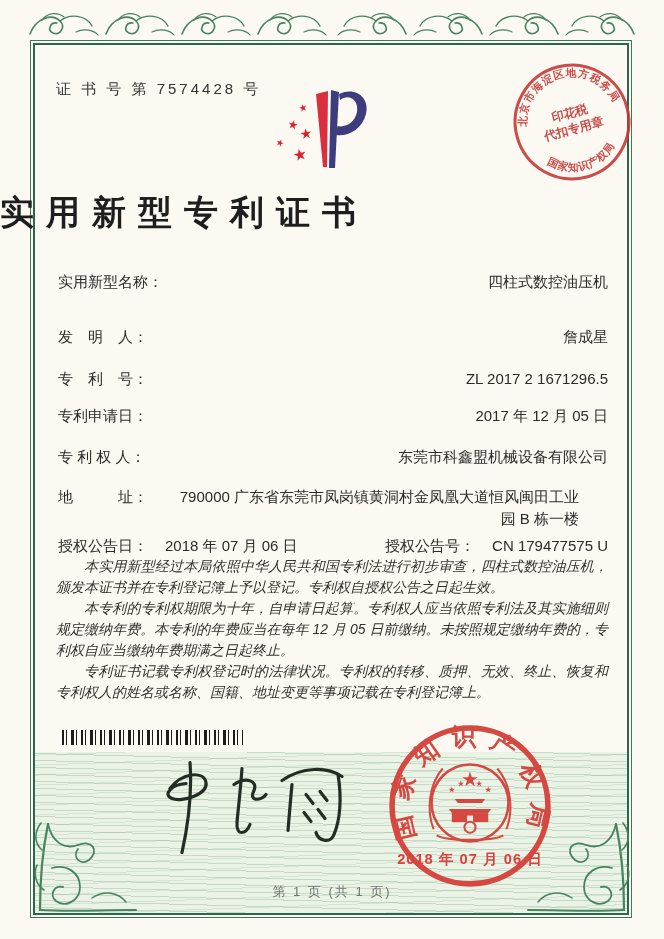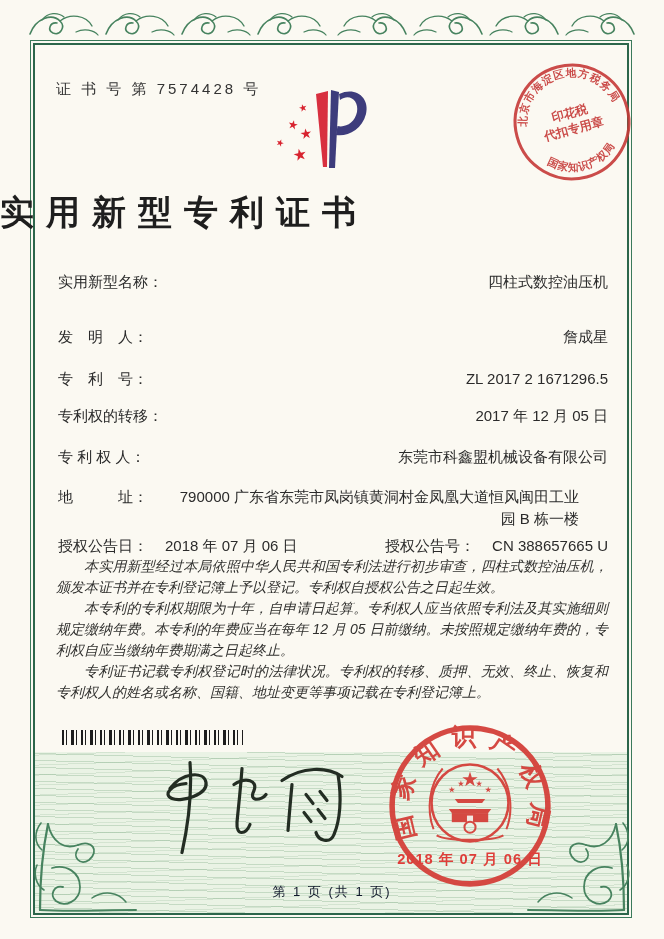--- a/index.html
+++ b/index.html
@@ -60,21 +60,21 @@
       #1d1d1d 4px 5px, rgba(0,0,0,0) 5px 9px,
       #1d1d1d 9px 12px, rgba(0,0,0,0) 12px 14px,
       #1d1d1d 14px 15px, rgba(0,0,0,0) 15px 19px);
   }
   .signer { position:absolute; left:88px; top:786px; z-index:10; font-size:16px; letter-spacing:3px; color:#222; }
   .signer div { margin-bottom:12px; }
   .signature { position:absolute; left:142px; top:748px; width:220px; height:115px; z-index:11; }
   .seal-main { position:absolute; left:384px; top:720px; width:172px; height:176px; z-index:12; opacity:.95; }
   .footer {
     position:absolute; left:0; right:0; top:883px; z-index:10;
-    text-align:center; font-size:13px; letter-spacing:2px; color:#0f172a;
+    text-align:center; font-size:13px; letter-spacing:2px; color:#737373;
   }
   .green-stroke { stroke:#47835f; fill:none; stroke-linecap:round; }
 </style>
 </head>
 <body>
 
 <div class="page">
 
   <svg width="0" height="0" style="position:absolute" aria-hidden="true">
     <defs>
@@ -164,39 +164,39 @@
     </div>
     <div class="frow row-inv">
       <span class="lbl">发　明　人：</span>
       <span class="val">詹成星</span>
     </div>
     <div class="frow row-pno">
       <span class="lbl">专　利　号：</span>
       <span class="val">ZL 2017 2 1671296.5</span>
     </div>
     <div class="frow row-fdate">
-      <span class="lbl">专利权的转移：</span>
+      <span class="lbl">专利申请日：</span>
       <span class="val">2017 年 12 月 05 日</span>
     </div>
     <div class="frow row-owner">
       <span class="lbl">专 利 权 人：</span>
       <span class="val">东莞市科鑫盟机械设备有限公司</span>
     </div>
     <div class="frow addr row-addr">
       <span class="lbl">地　　　址：</span>
       <span class="val">790000 广东省东莞市凤岗镇黄洞村金凤凰大道恒风闽田工业园 B 栋一楼</span>
     </div>
     <div class="frow row-grant">
       <span class="grant-group">
         <span class="lbl">授权公告日：</span>
         <span class="val">2018 年 07 月 06 日</span>
       </span>
       <span class="grant-group">
         <span class="lbl">授权公告号：</span>
-        <span class="val">CN 388657665 U</span>
+        <span class="val">CN 179477575 U</span>
       </span>
     </div>
   </div>
 
   <div class="paras">
     <p>本实用新型经过本局依照中华人民共和国专利法进行初步审查，四柱式数控油压机，颁发本证书并在专利登记簿上予以登记。专利权自授权公告之日起生效。</p>
     <p>本专利的专利权期限为十年，自申请日起算。专利权人应当依照专利法及其实施细则规定缴纳年费。本专利的年费应当在每年 12 月 05 日前缴纳。未按照规定缴纳年费的，专利权自应当缴纳年费期满之日起终止。</p>
     <p>专利证书记载专利权登记时的法律状况。专利权的转移、质押、无效、终止、恢复和专利权人的姓名或名称、国籍、地址变更等事项记载在专利登记簿上。</p>
   </div>
 

